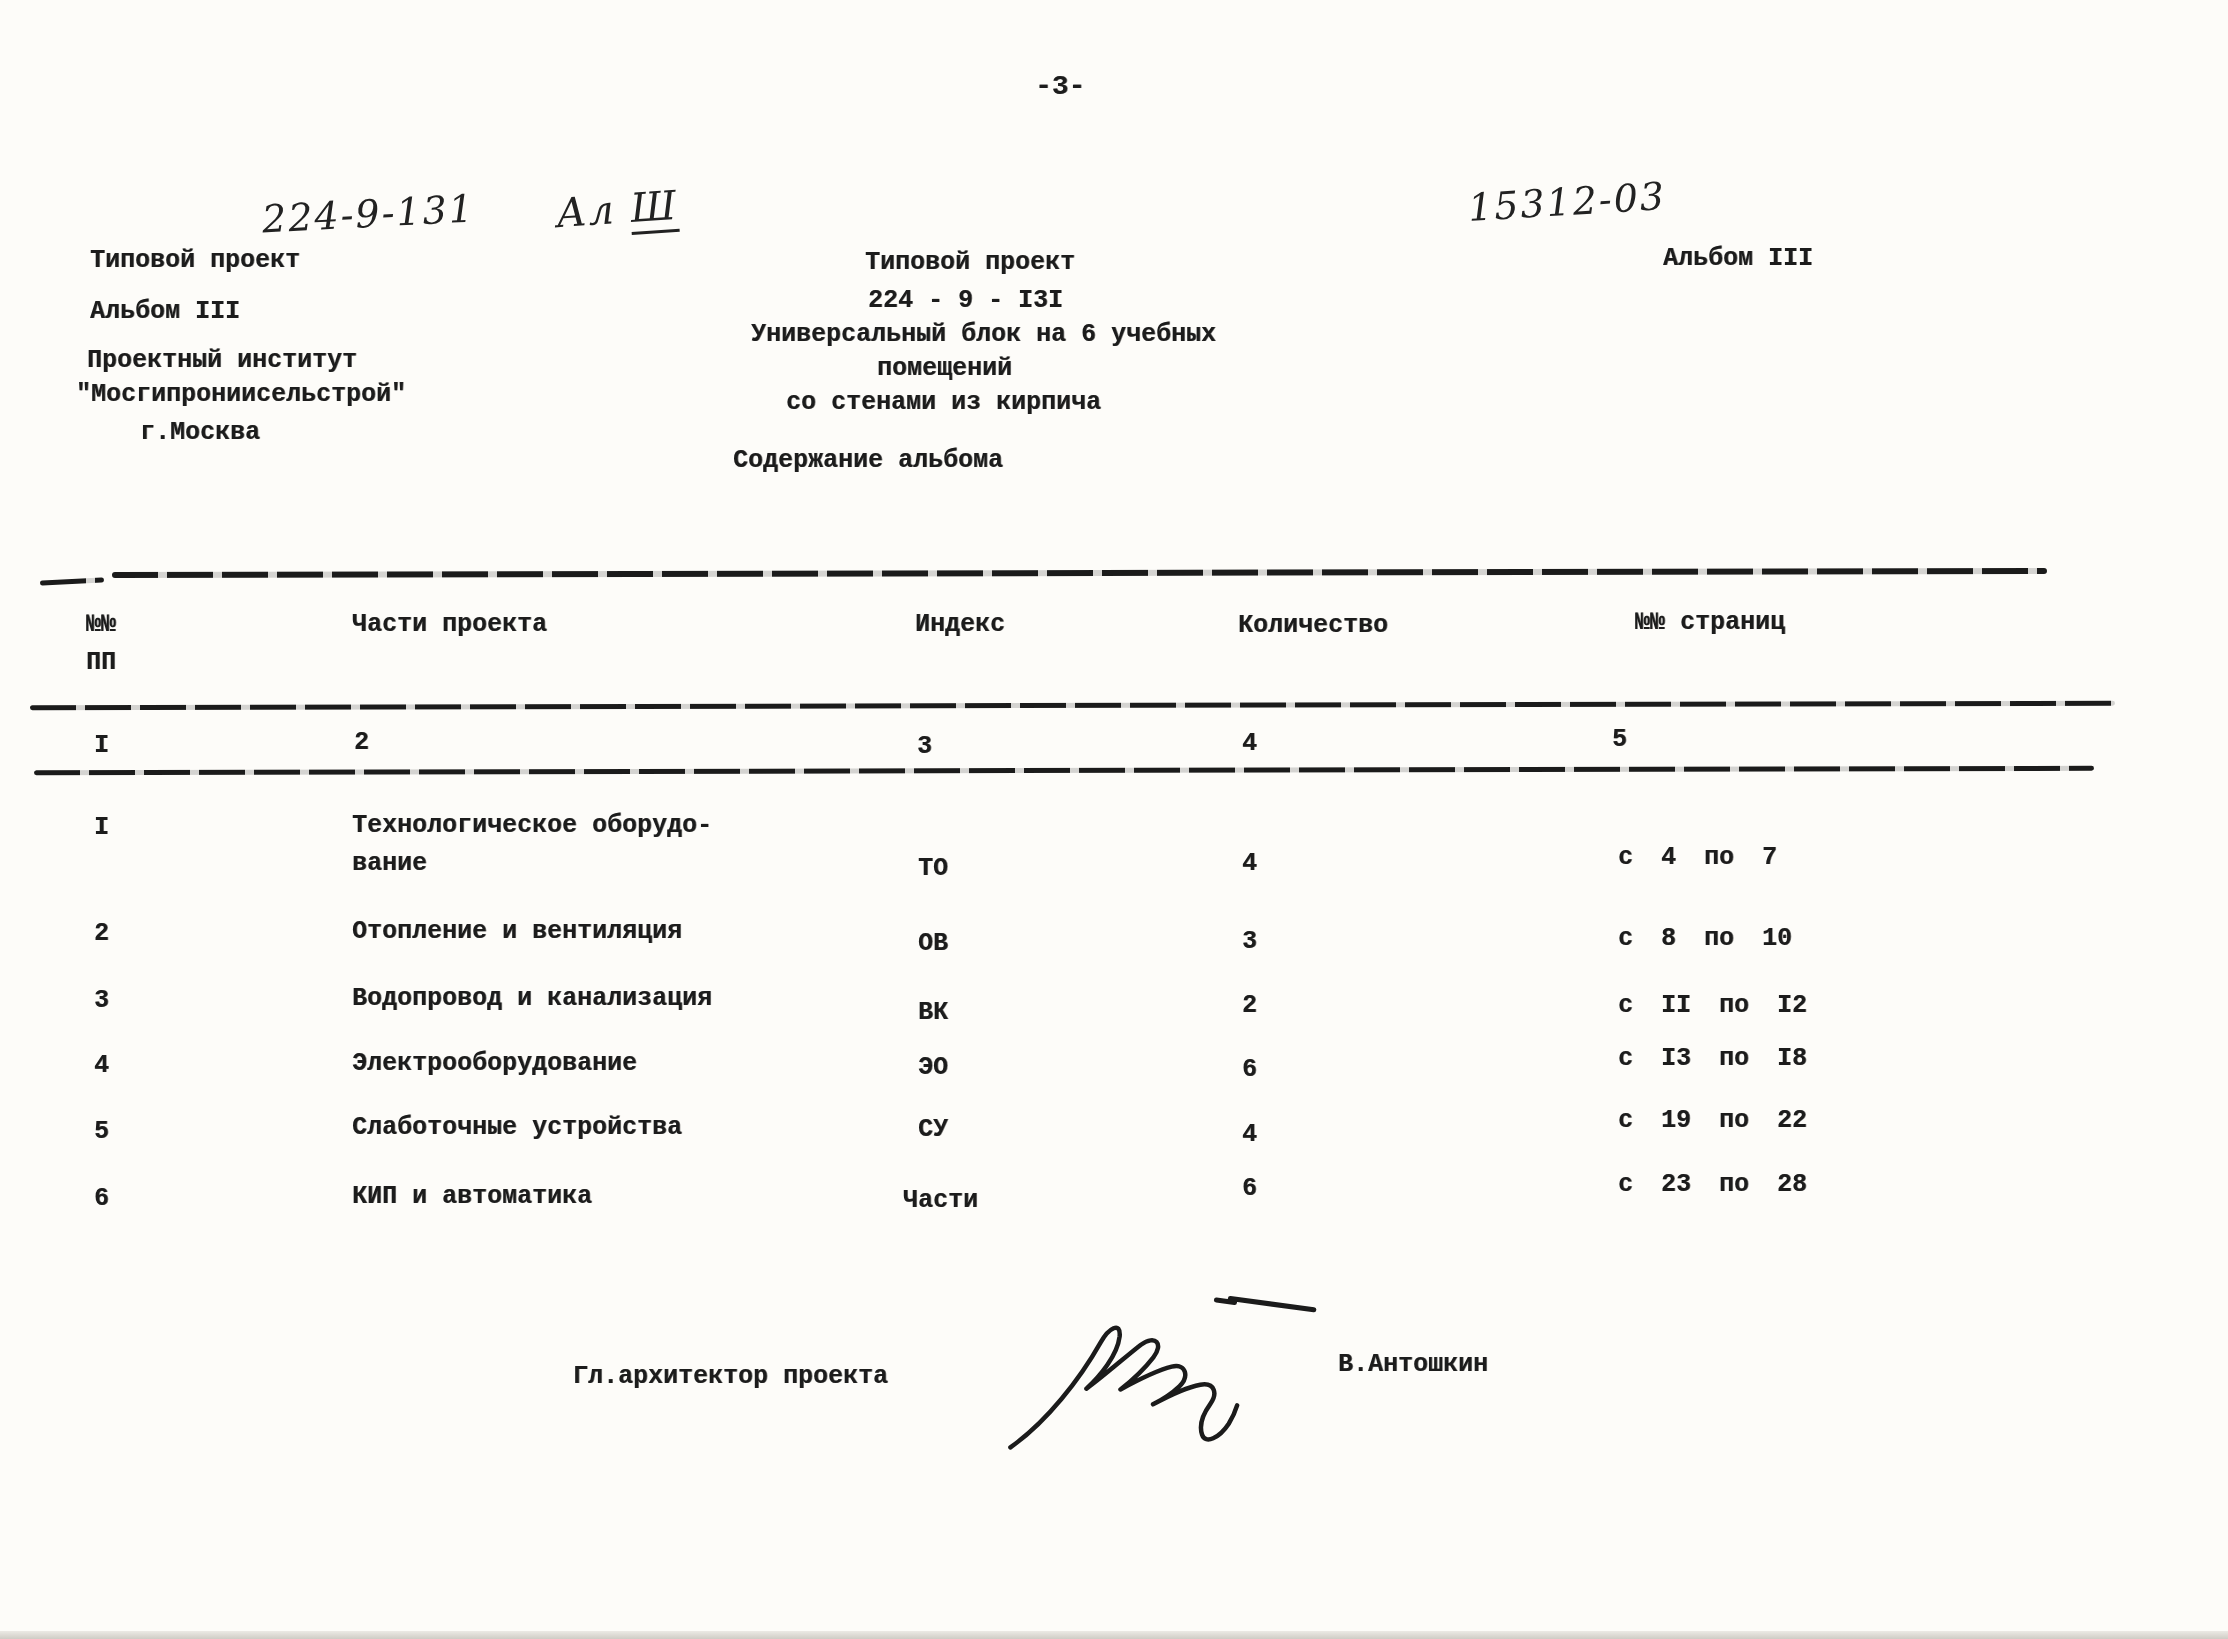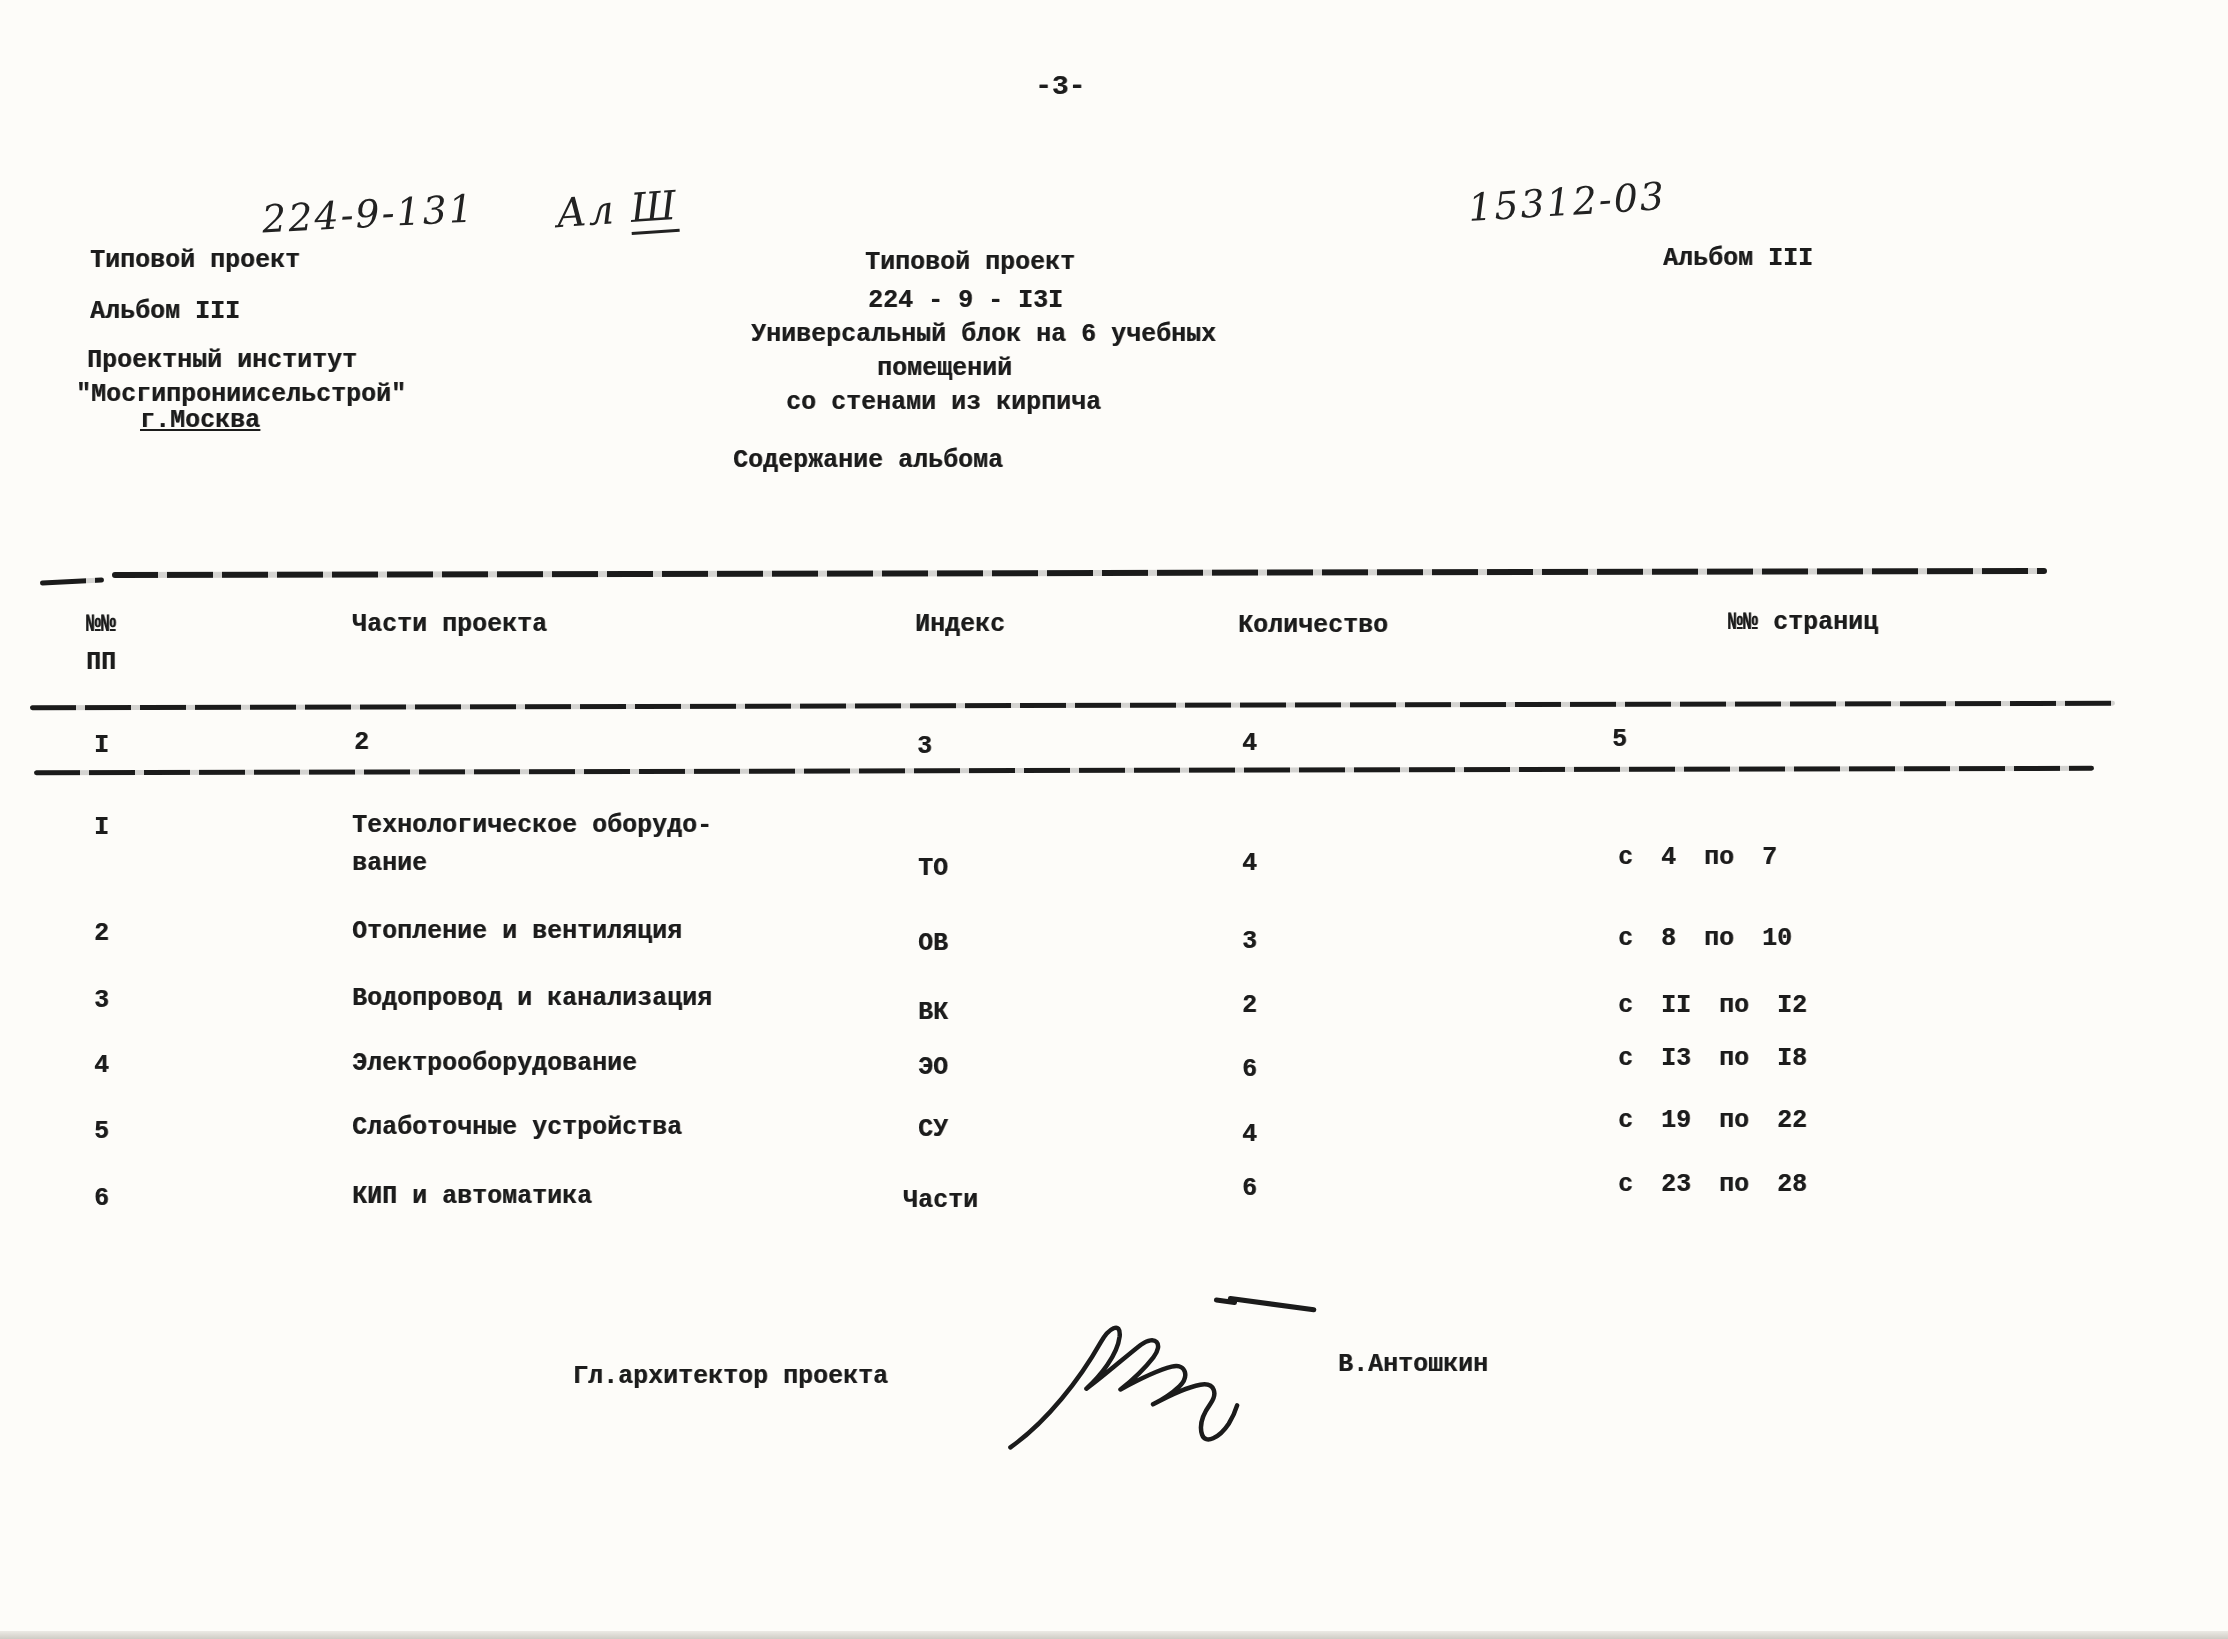--- a/index.html
+++ b/index.html
@@ -57,42 +57,42 @@
   <div class="tw small" style="left:1035px;top:72px;">-3-</div>
 
   <div class="hw" style="left:262px;top:192px;transform:rotate(-3deg);">224-9-131</div>
   <div class="hw" style="left:556px;top:186px;transform:rotate(-4deg);font-size:40px;"><span>Ал</span><span> </span><span class="underl">Ш</span></div>
   <div class="hw" style="left:1468px;top:180px;transform:rotate(-3.5deg);">15312-03</div>
 
   <div class="tw" style="left:90px;top:248px;">Типовой проект</div>
   <div class="tw" style="left:90px;top:299px;">Альбом III</div>
   <div class="tw" style="left:87px;top:348px;">Проектный институт</div>
   <div class="tw" style="left:76px;top:382px;">"Мосгипрониисельстрой"</div>
-  <div class="tw" style="left:140px;top:408px;text-decoration:underline;">г.Москва</div>
+  <div class="tw" style="left:140px;top:420px;">г.Москва</div>
 
   <div class="tw" style="left:865px;top:250px;">Типовой проект</div>
   <div class="tw" style="left:868px;top:288px;">224 - 9 - I3I</div>
   <div class="tw" style="left:751px;top:322px;">Универсальный блок на 6 учебных</div>
   <div class="tw" style="left:877px;top:356px;">помещений</div>
   <div class="tw" style="left:786px;top:390px;">со стенами из кирпича</div>
   <div class="tw" style="left:733px;top:448px;">Содержание альбома</div>
 
   <div class="tw" style="left:1663px;top:246px;">Альбом III</div>
 
   <div class="rule" style="left:40px;top:579px;width:64px;height:5px;transform:rotate(-3deg);"></div>
   <div class="rule" style="left:112px;top:570px;width:1935px;"></div>
   <div class="rule" style="left:30px;top:703px;width:2085px;height:5px;"></div>
   <div class="rule" style="left:34px;top:768px;width:2060px;height:5px;"></div>
 
   <div class="tw" style="left:86px;top:612px;">№№</div>
   <div class="tw" style="left:86px;top:650px;">ПП</div>
   <div class="tw" style="left:352px;top:612px;text-align:center;">Части проекта</div>
   <div class="tw" style="left:915px;top:612px;">Индекс</div>
   <div class="tw" style="left:1238px;top:613px;">Количество</div>
-  <div class="tw" style="left:1711px;top:610px;padding-left:17px;">№№ страниц</div>
+  <div class="tw" style="left:1618px;top:610px;padding-left:17px;">№№ страниц</div>
 
   <div class="tw" style="left:94px;top:733px;">I</div>
   <div class="tw" style="left:354px;top:730px;">2</div>
   <div class="tw" style="left:917px;top:734px;">3</div>
   <div class="tw" style="left:1242px;top:731px;">4</div>
   <div class="tw" style="left:1612px;top:727px;">5</div>
 
   <div class="tw" style="left:94px;top:815px;">I</div>
   <div class="tw" style="left:352px;top:813px;">Технологическое оборудо-</div>
   <div class="tw" style="left:352px;top:851px;">вание</div>

